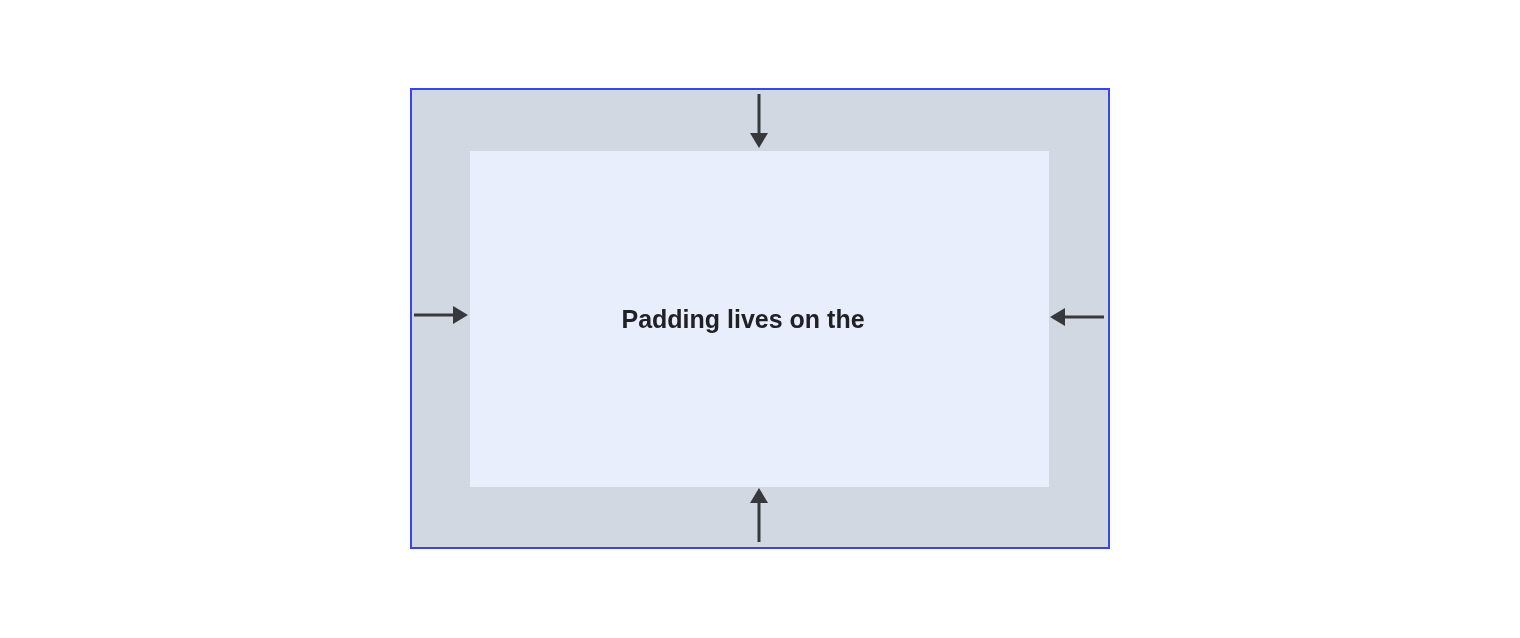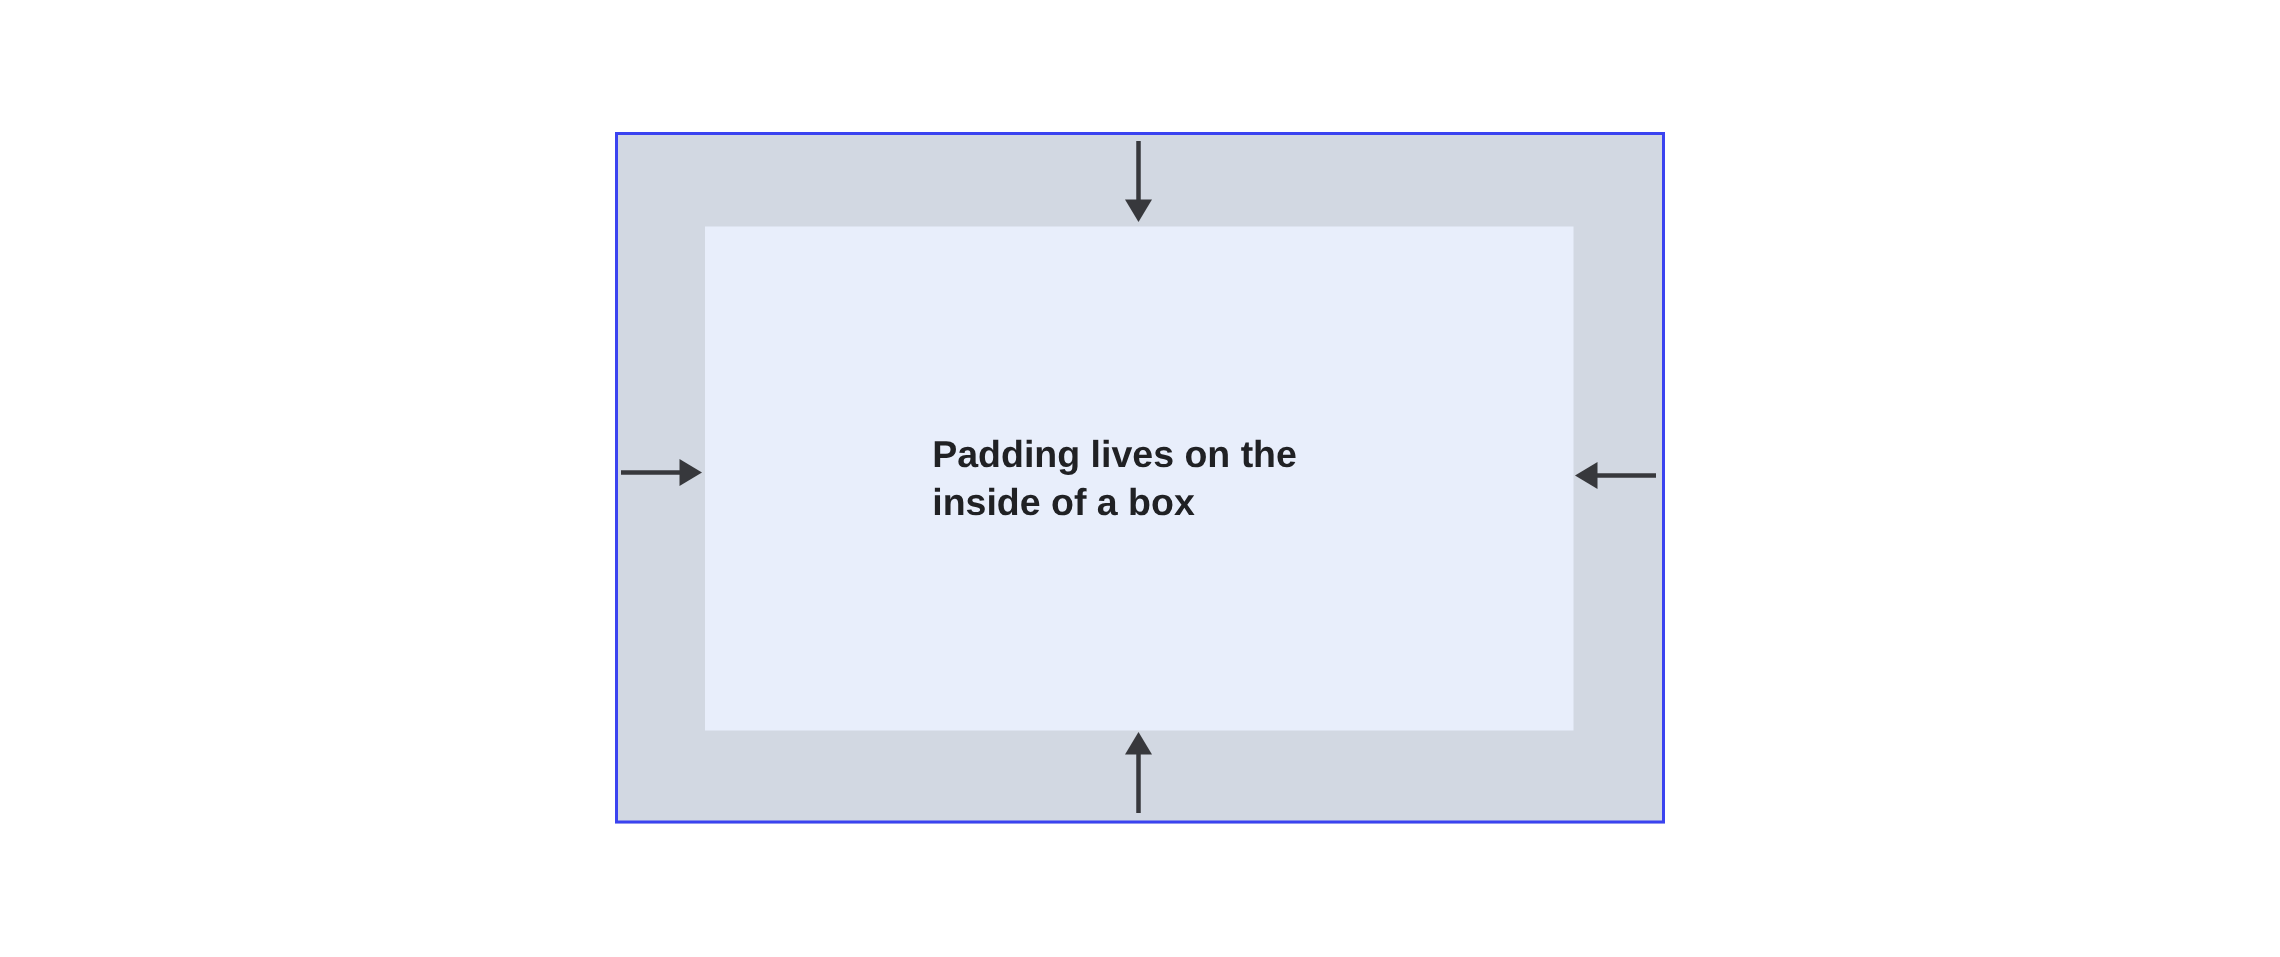--- a/index.html
+++ b/index.html
@@ -66,21 +66,20 @@
 </head>
 <body>
 
 <div class="canvas">
 
   <div class="outer-box">
 
     <div class="inner-box">
       <div class="label">
         <div>Padding lives on the</div>
-        <div>inside of a box</div>
       </div>
     </div>
 
   </div>
 
   <svg class="arrow arrow-top" width="22" height="54" viewBox="0 0 22 54">
     <line x1="11" y1="0" x2="11" y2="41"></line>
     <polygon points="11,54 2,39 20,39"></polygon>
   </svg>
 

